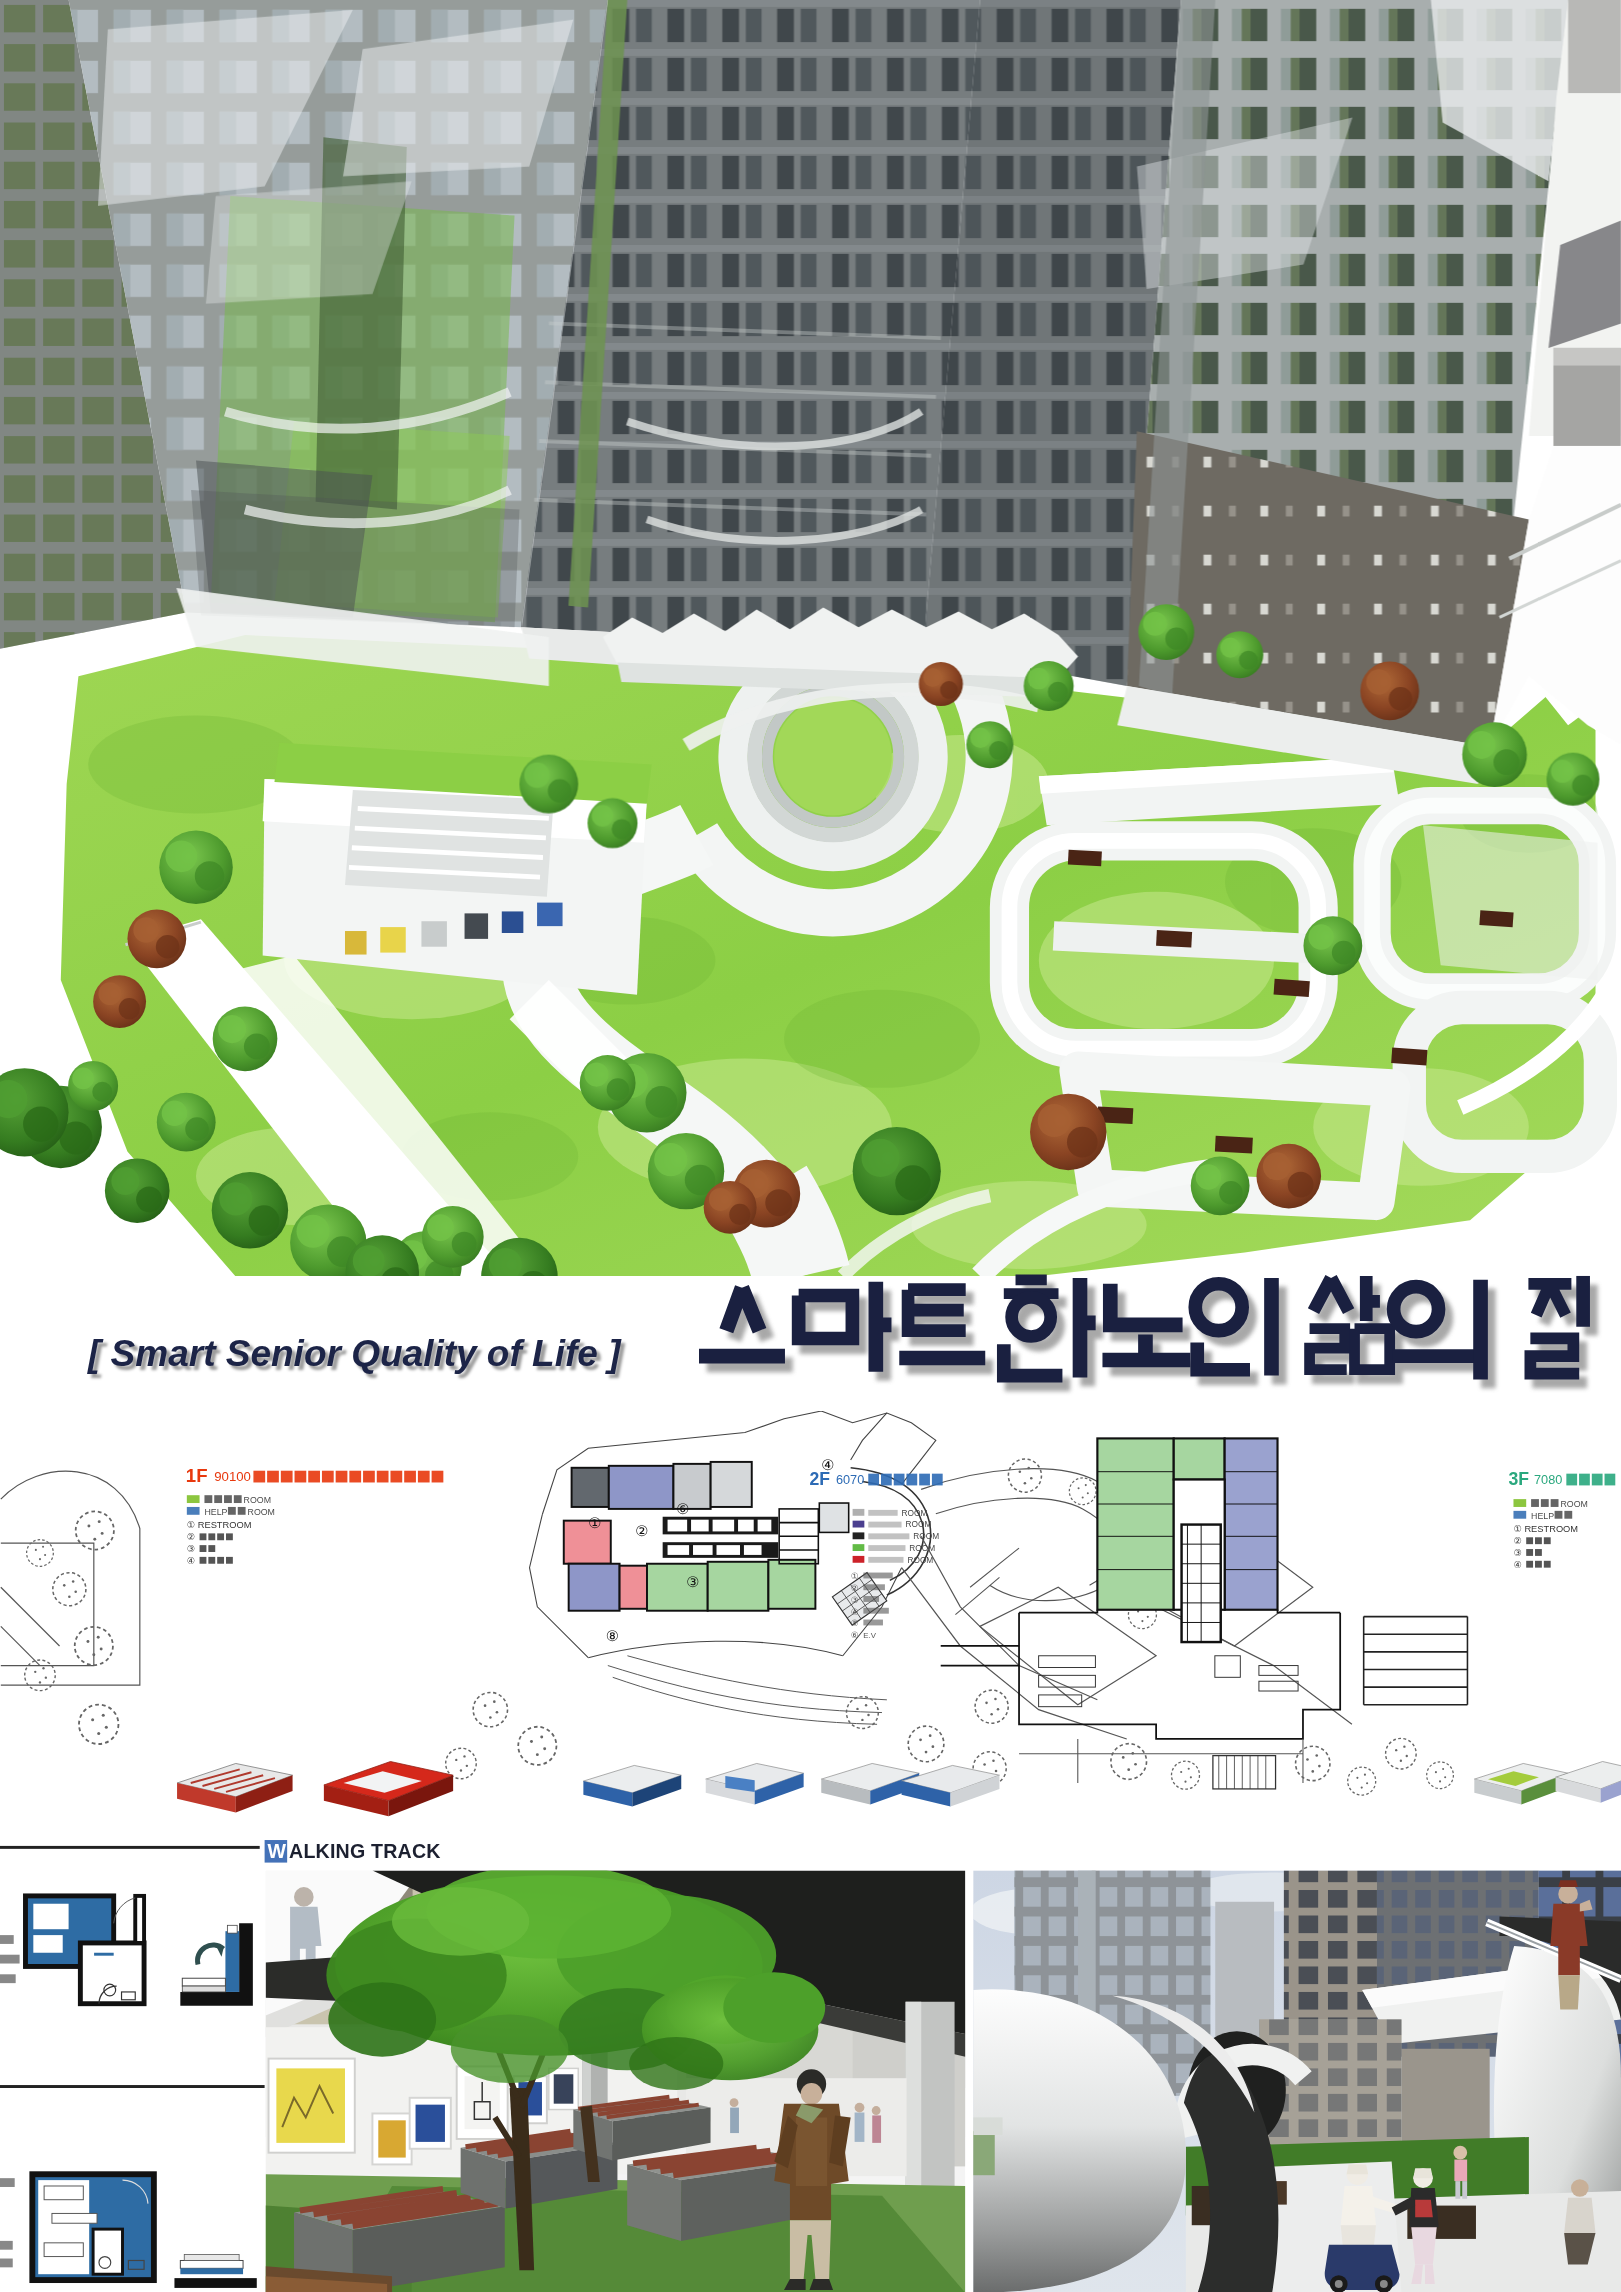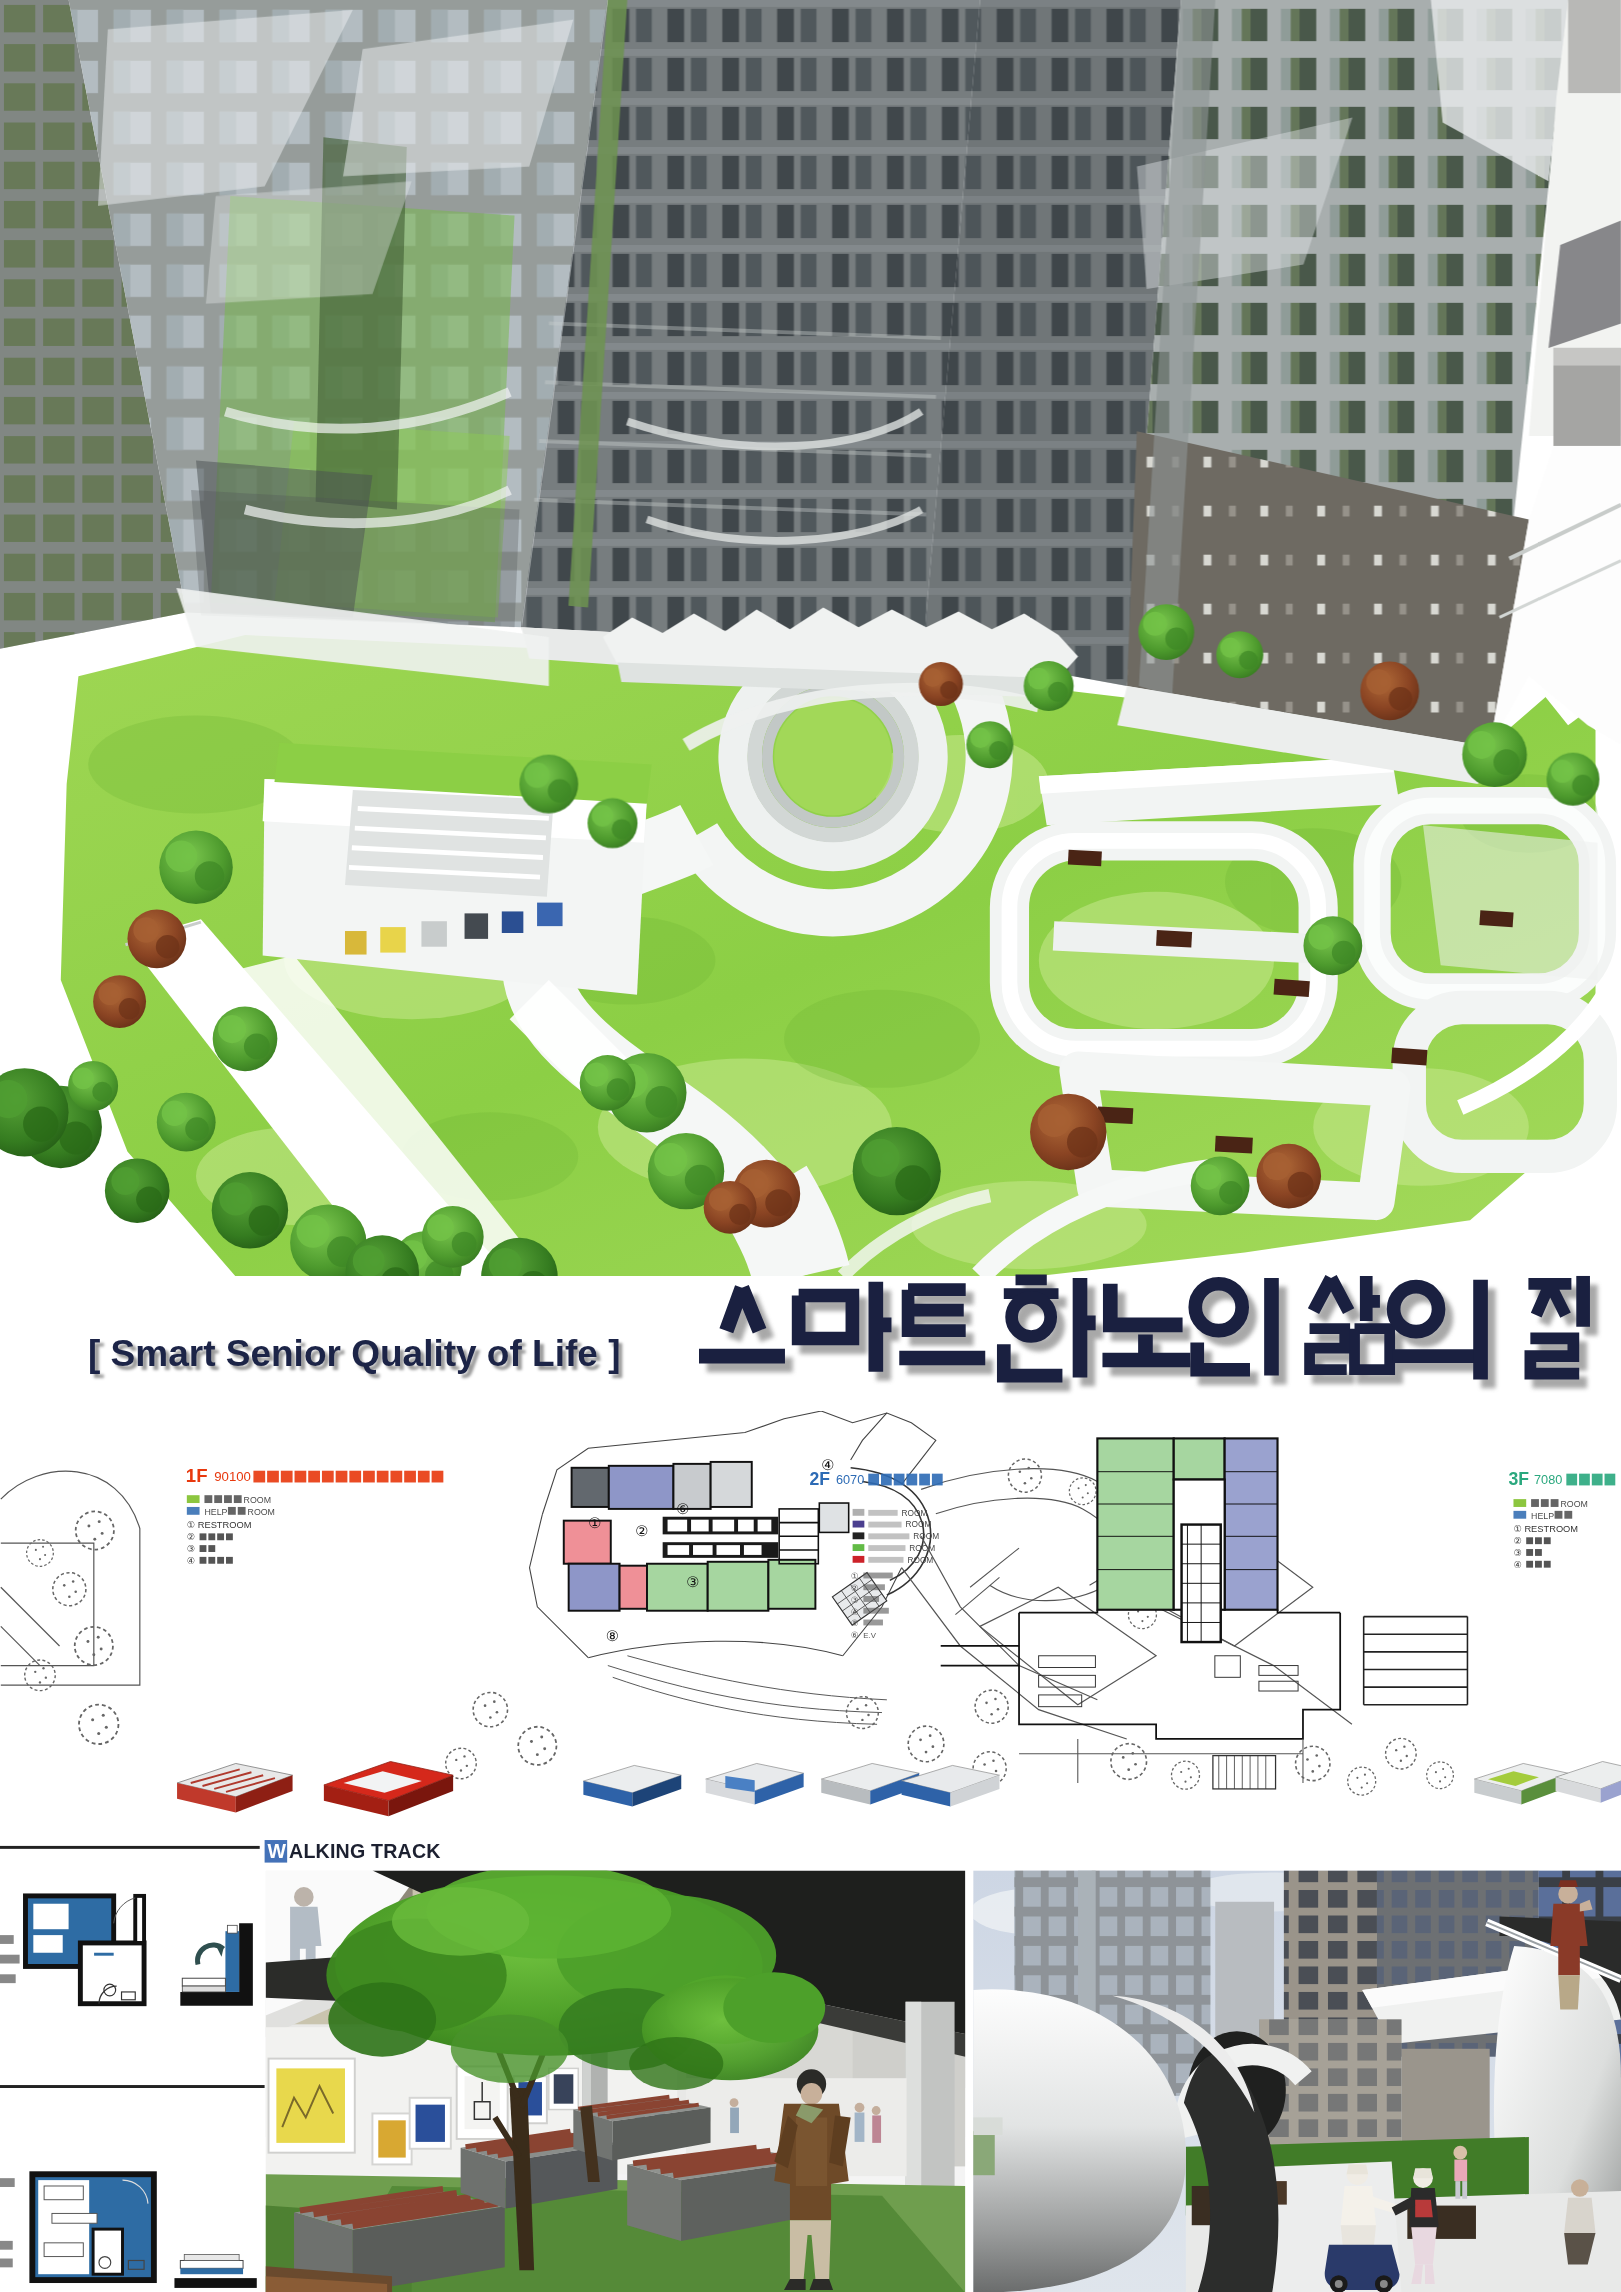--- a/index.html
+++ b/index.html
@@ -254,21 +254,21 @@
 <use href="#treeB" transform="translate(1315,1200) scale(1.1)"></use>
 <use href="#treeG" transform="translate(95,1108) scale(0.85)"></use>
 <use href="#treeD" transform="translate(25,1135) scale(1.5)"></use>
 <use href="#treeD" transform="translate(390,1298) scale(1.25)"></use>
 <use href="#treeG" transform="translate(462,1262) scale(1.05)"></use>
 <use href="#treeD" transform="translate(140,1215) scale(1.1)"></use>
 <use href="#treeG" transform="translate(620,1105) scale(0.95)"></use>
 <use href="#treeB" transform="translate(745,1232) scale(0.9)"></use>
 
 </svg>
-<div class="abs" style="left:88px;top:1333px;width:549px;font-size:37px;font-weight:bold;color:#1c2447;letter-spacing:0px;text-shadow:3.9px 3.9px 2.9px #9a9a9a;white-space:nowrap;">[ Smart Senior Quality of Life ]</div>
+<div class="abs" style="left:88px;top:1333px;width:549px;font-size:37px;font-weight:bold;color:#1c2447;letter-spacing:0px;text-shadow:3.9px 3.9px 2.9px #9a9a9a;white-space:nowrap;font-style:italic;">[ Smart Senior Quality of Life ]</div>
 <svg class="abs" style="left:665px;top:1274px" width="957" height="127" viewBox="0 0 976 130">
 <defs>
 <g id="ktitle" fill="none" stroke-width="14" stroke-linecap="butt">
 <g transform="translate(25,0)">
 <path d="M52,14 L36,58 M52,14 L70,58" stroke-width="15"></path>
 <path d="M8,84 L96,84" stroke-width="15"></path>
 </g>
 <g transform="translate(18,0)">
 <path d="M117,22 L117,66 L172,66 L172,22 L117,22" stroke-width="14"></path>
 <path d="M196,8 L196,100 M196,52 L212,52" stroke-width="15"></path>

